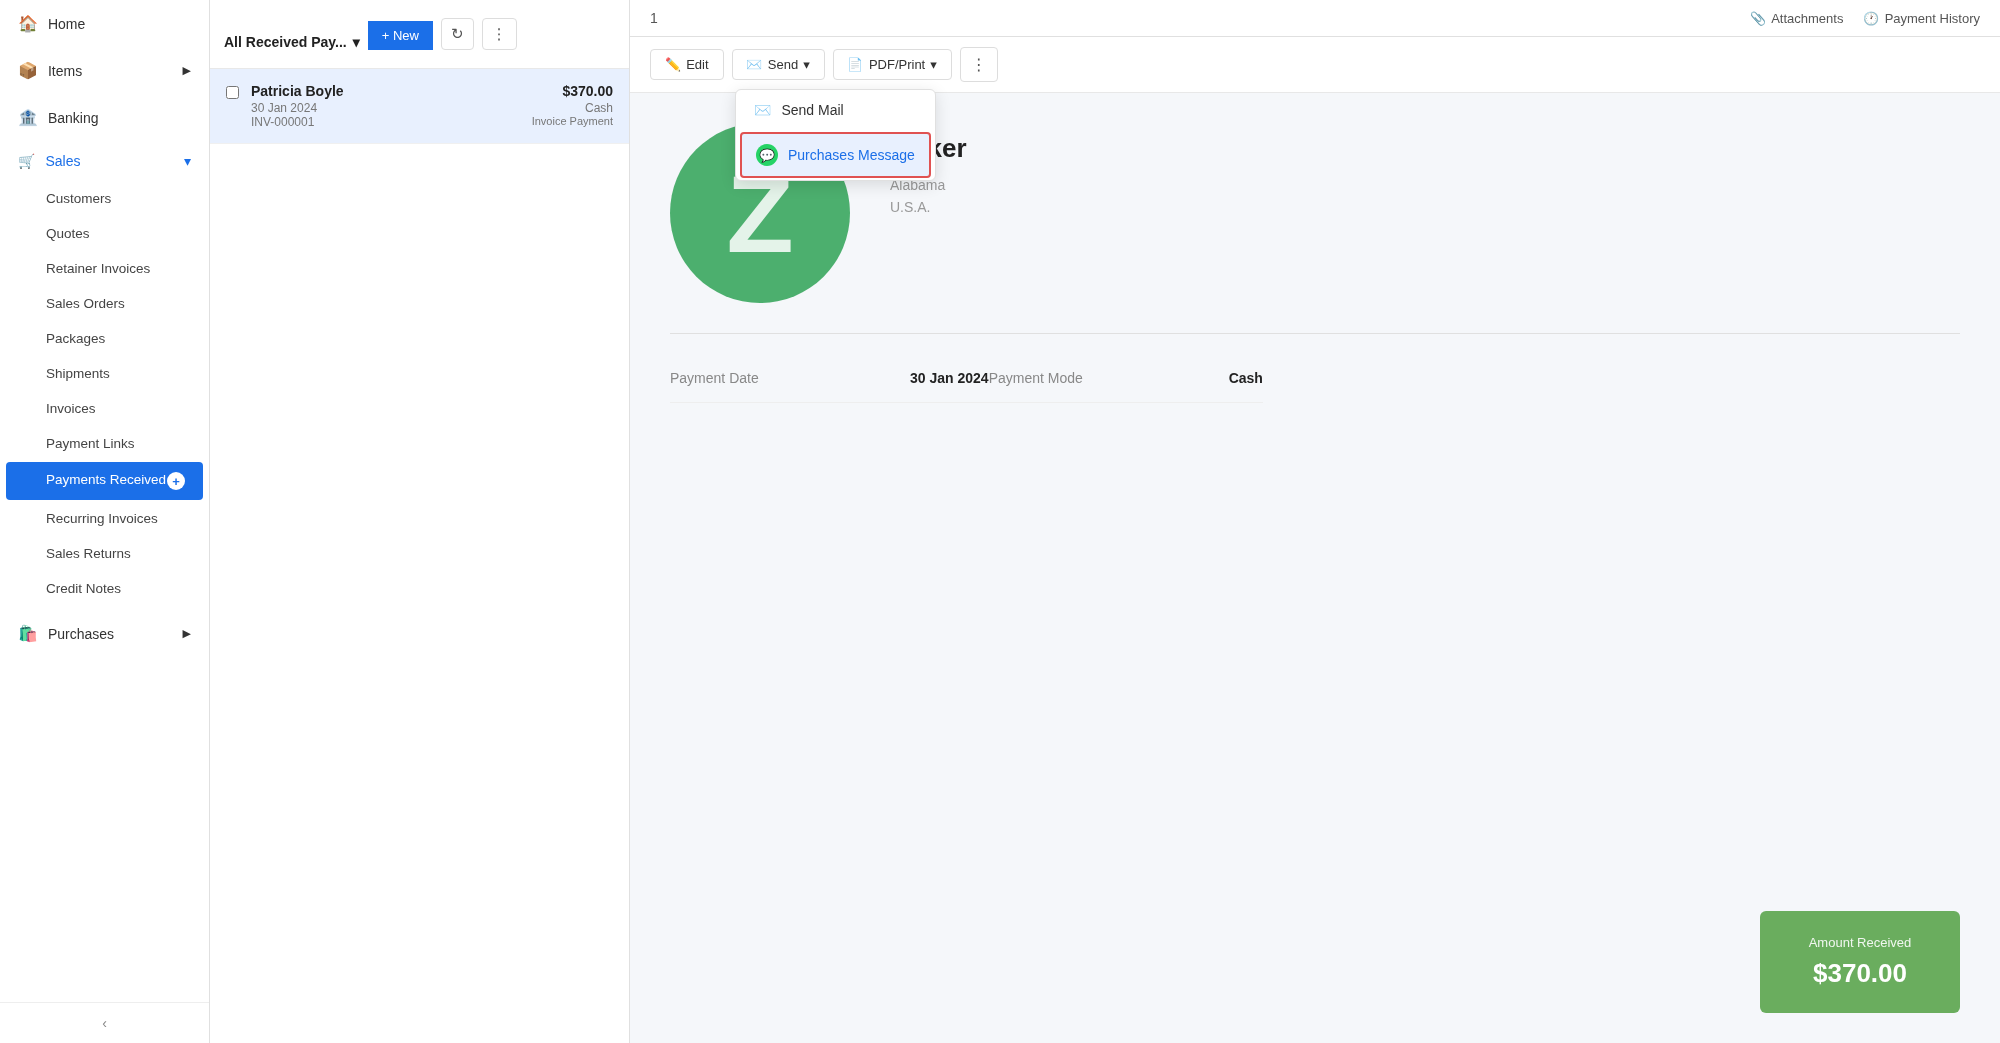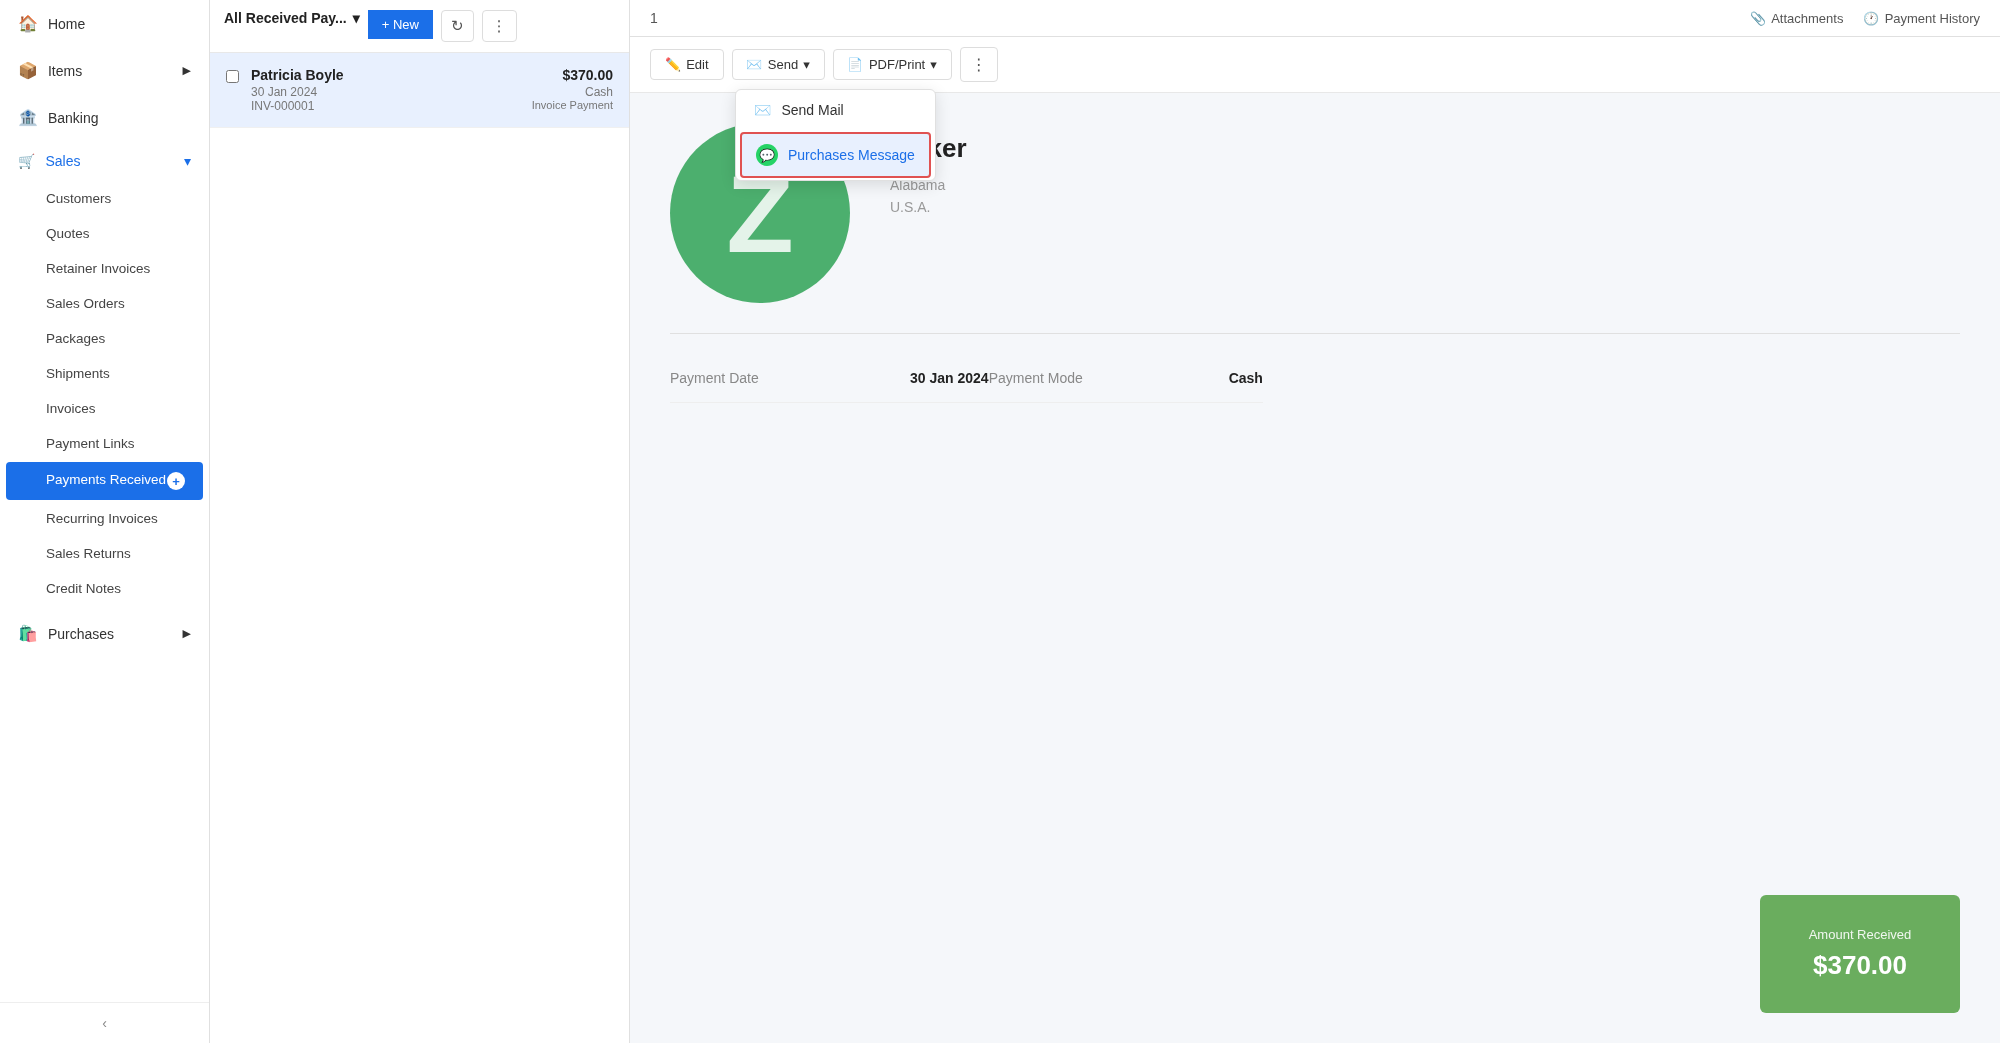--- a/index.html
+++ b/index.html
@@ -68,22 +68,22 @@
       width: 420px;
       min-width: 420px;
       background: #fff;
       border-right: 1px solid #e0e0e0;
       display: flex;
       flex-direction: column;
       height: 100%;
     }
     .list-header {
       display: flex;
-      align-items: flex-start;
-      padding: 10px 14px;
+      align-items: flex-end;
+      padding: 18px 14px;
       border-bottom: 1px solid #e8e8e8;
       gap: 8px;
     }
     .list-title-btn {
       display: flex;
       align-items: center;
       gap: 6px;
       font-size: 14px;
       font-weight: 600;
       color: #222;
@@ -324,21 +324,21 @@
       font-weight: 600;
       color: #222;
     }
     .amount-card {
       position: absolute;
       right: 40px;
       bottom: 30px;
       background: #6aad5e;
       color: #fff;
       border-radius: 6px;
-      padding: 32px 32px;
+      padding: 24px 32px;
       text-align: center;
       min-width: 200px;
     }
     .amount-label {
       font-size: 13px;
       margin-bottom: 8px;
       opacity: 0.9;
     }
     .amount-value {
       font-size: 26px;

